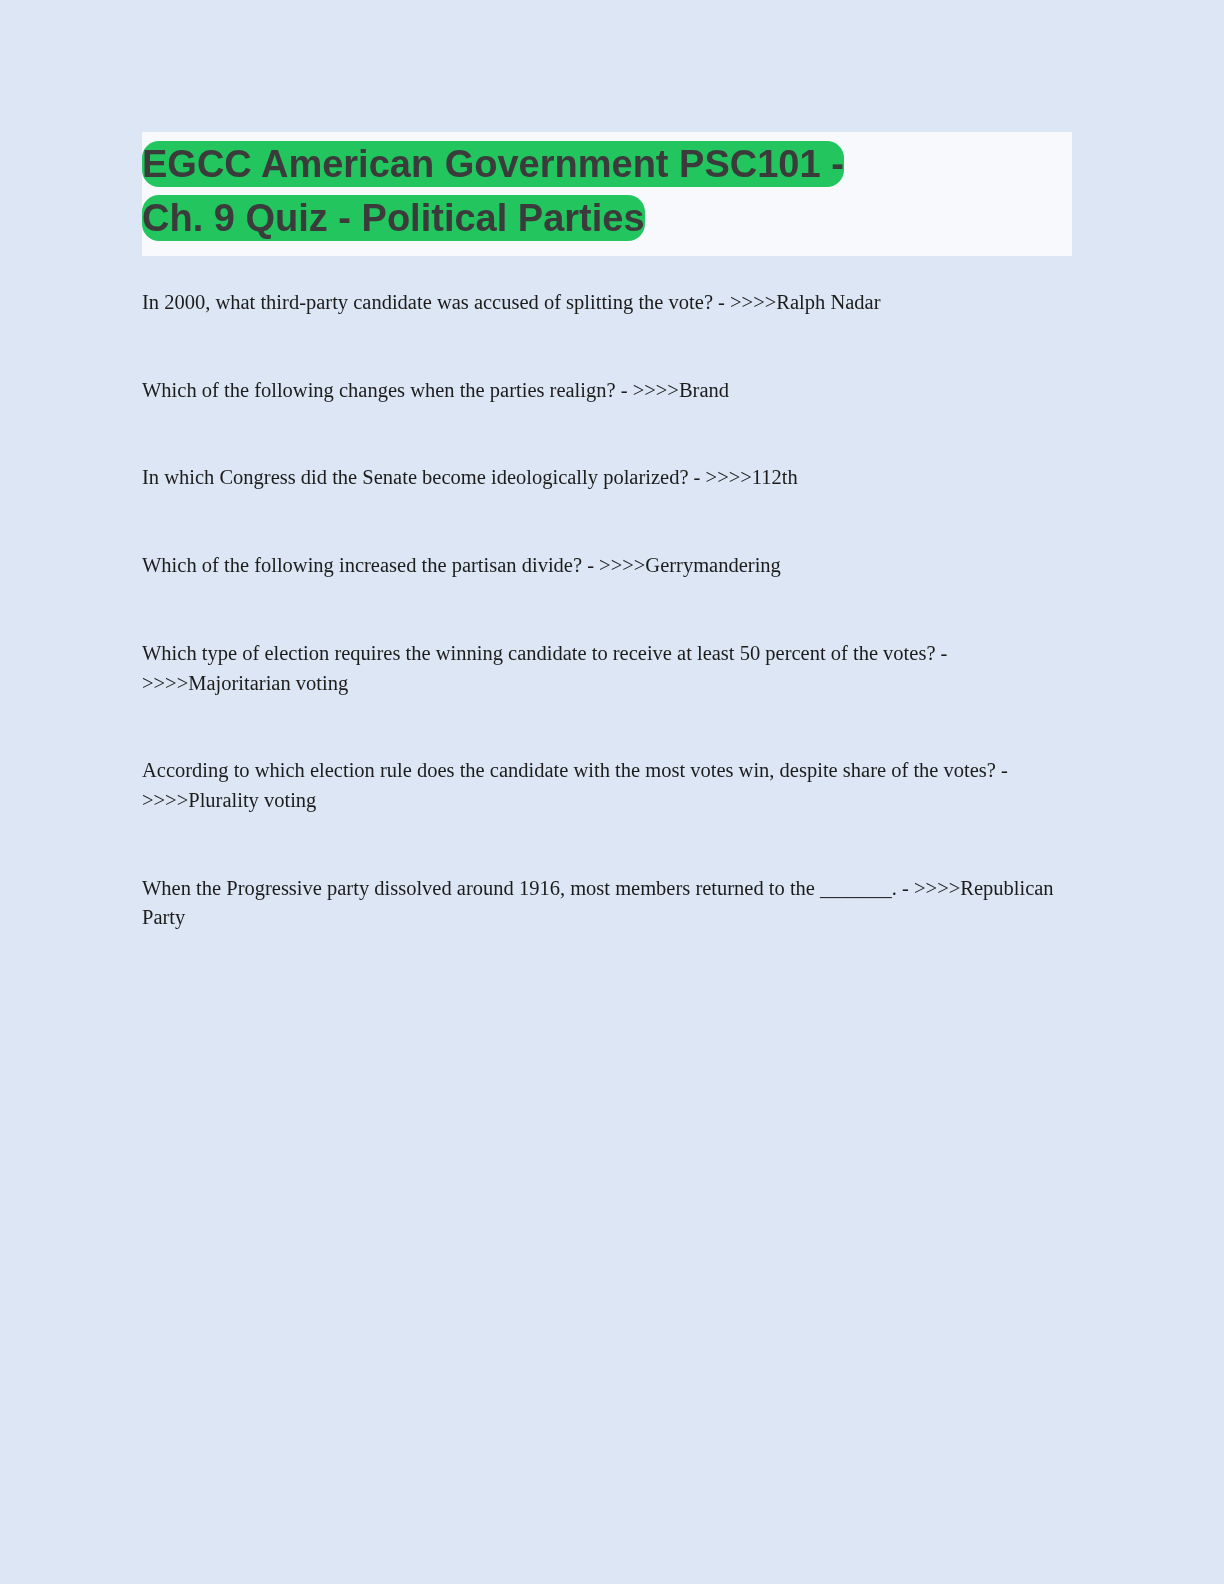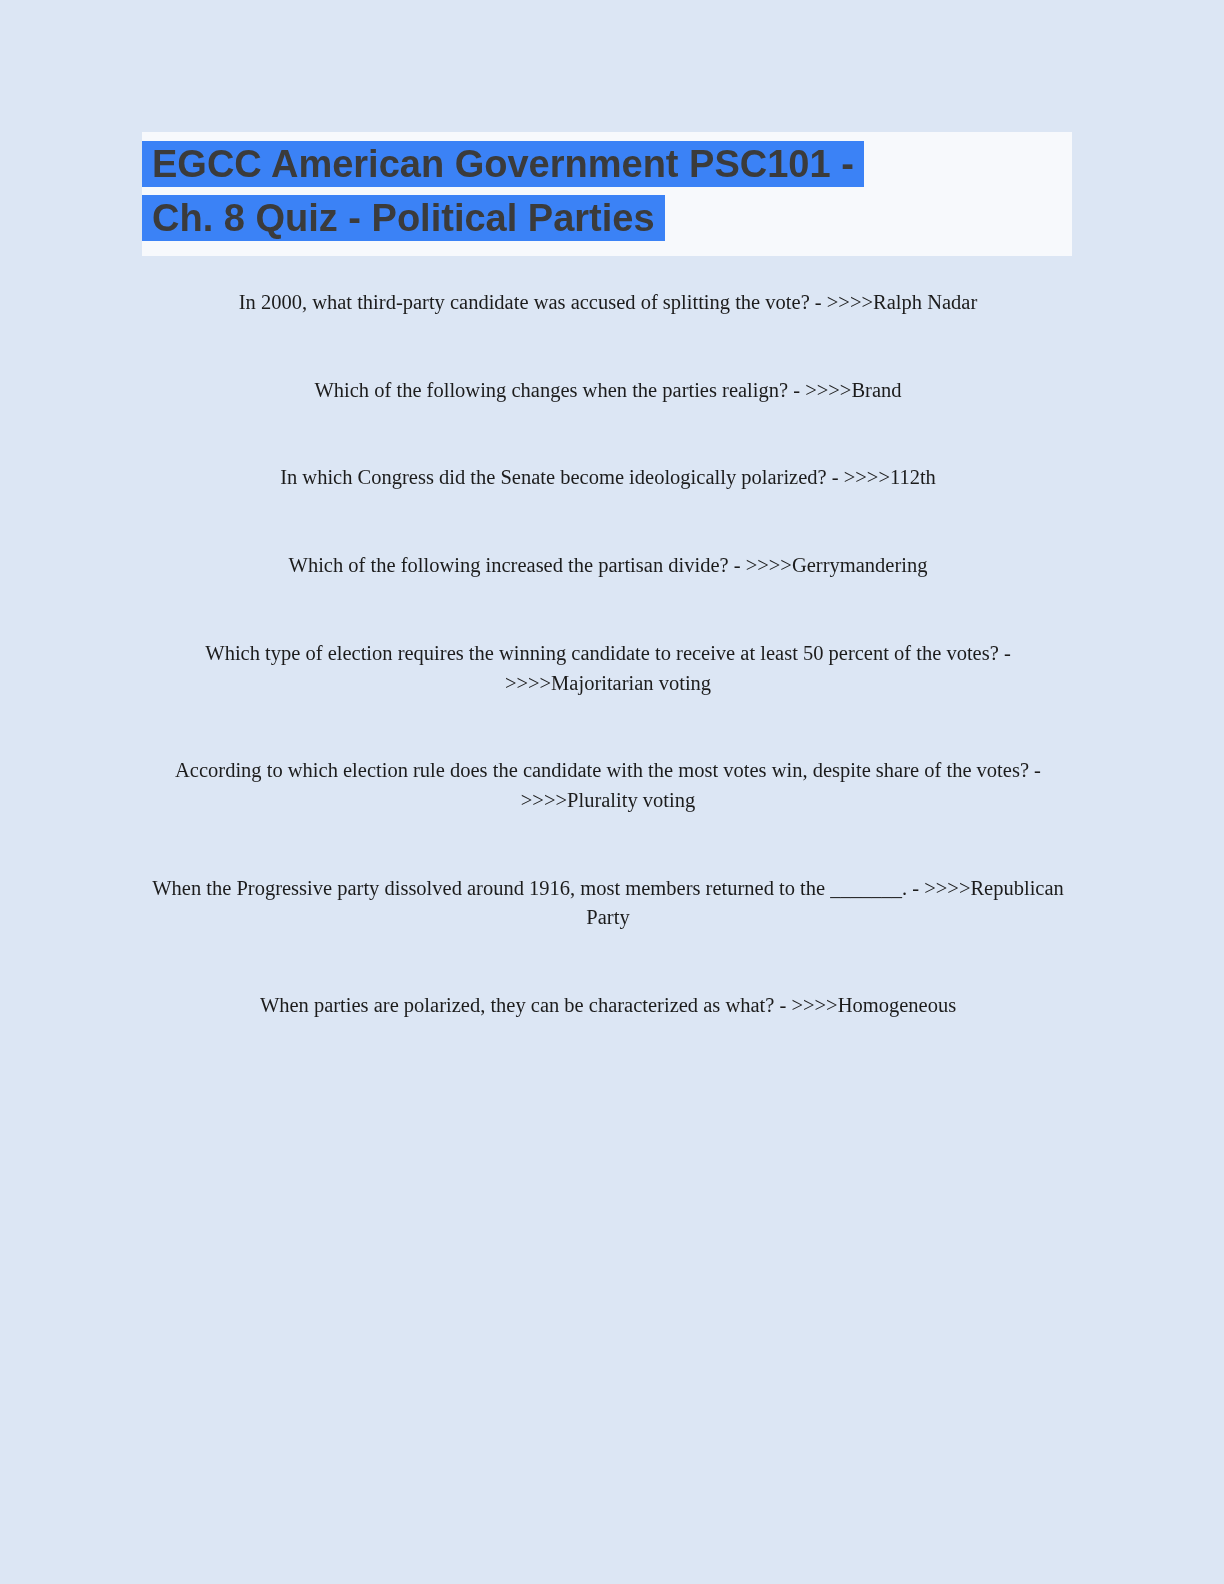--- a/index.html
+++ b/index.html
@@ -30,55 +30,55 @@
   .doc-title {
     font-family: "Liberation Sans", sans-serif;
     font-weight: bold;
     font-size: 38px;
     line-height: 1.42;
     color: #3b3b3b;
     margin: 0;
     padding: 6px 0 10px 0;
   }
   .doc-title .hl {
-    background: #3b82f6;
+    background: #22c55e;
     box-decoration-break: clone;
     -webkit-box-decoration-break: clone;
-    padding: 2px 10px;
+    padding: 2px 0;
+    border-radius: 17px;
   }
   .content {
     position: absolute;
     left: 142px;
     top: 288px;
     width: 932px;
   }
   .qa {
     font-size: 20.5px;
     line-height: 1.45;
     color: #1c1c1c;
     margin: 0 0 58px 0;
-    text-align: center;
+    text-align: left;
   }
   .qa:last-child {
     margin-bottom: 0;
   }
 </style>
 </head>
 <body>
 
 <div class="page">
 
   <div class="title-block">
-    <h1 class="doc-title"><span class="hl">EGCC American Government PSC101 -</span><br><span class="hl">Ch. 8 Quiz - Political Parties</span></h1>
+    <h1 class="doc-title"><span class="hl">EGCC American Government PSC101 -</span><br><span class="hl">Ch. 9 Quiz - Political Parties</span></h1>
   </div>
 
   <div class="content">
     <p class="qa">In 2000, what third-party candidate was accused of splitting the vote? - &gt;&gt;&gt;&gt;Ralph Nadar</p>
     <p class="qa">Which of the following changes when the parties realign? - &gt;&gt;&gt;&gt;Brand</p>
     <p class="qa">In which Congress did the Senate become ideologically polarized? - &gt;&gt;&gt;&gt;112th</p>
     <p class="qa">Which of the following increased the partisan divide? - &gt;&gt;&gt;&gt;Gerrymandering</p>
     <p class="qa">Which type of election requires the winning candidate to receive at least 50 percent of the votes? - &gt;&gt;&gt;&gt;Majoritarian voting</p>
     <p class="qa">According to which election rule does the candidate with the most votes win, despite share of the votes? - &gt;&gt;&gt;&gt;Plurality voting</p>
     <p class="qa">When the Progressive party dissolved around 1916, most members returned to the _______. - &gt;&gt;&gt;&gt;Republican Party</p>
-    <p class="qa">When parties are polarized, they can be characterized as what? - &gt;&gt;&gt;&gt;Homogeneous</p>
   </div>
 
 </div>
 
 </body></html>

